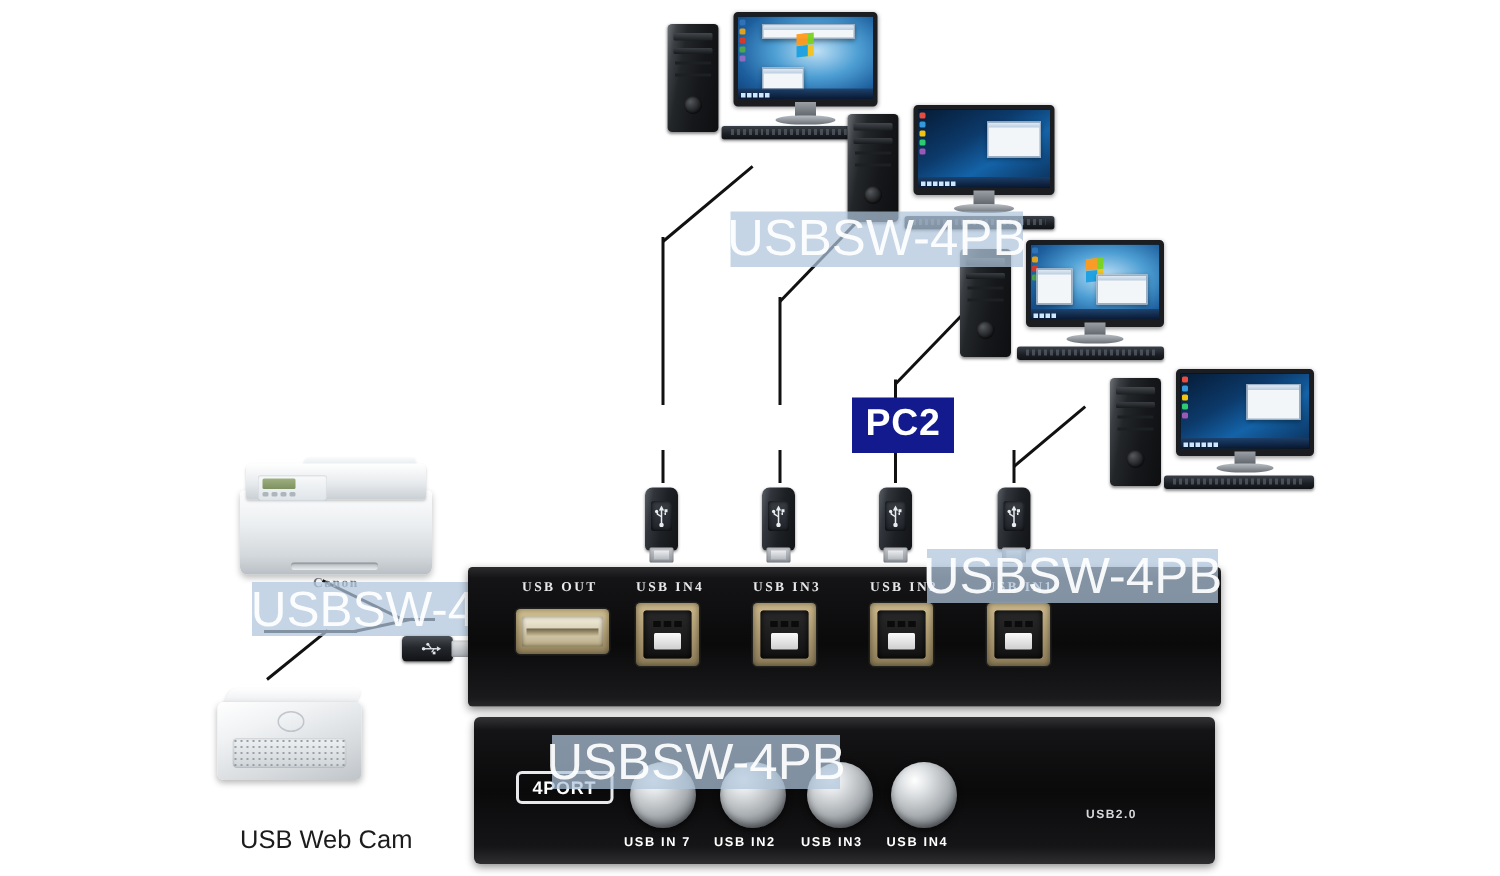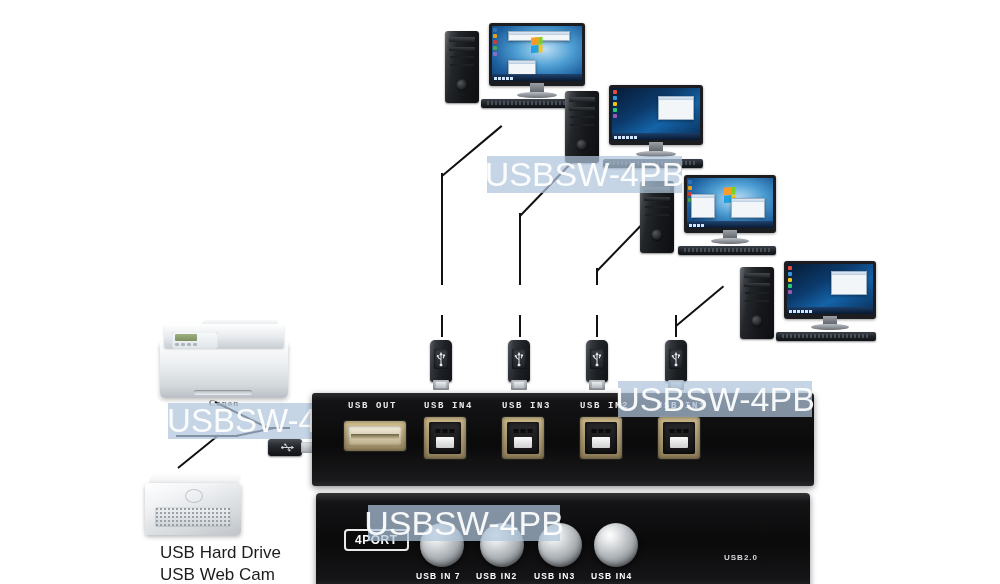--- a/index.html
+++ b/index.html
@@ -1,18 +1,18 @@
 <!DOCTYPE html>
 <html><head>
 <meta charset="utf-8">
 <style>
   html,body{margin:0;padding:0;background:#fff;}
   body{width:1000px;height:584px;position:relative;overflow:hidden;
        font-family:"Liberation Sans",sans-serif;}
-  .stage{position:absolute;inset:0;margin-top:15px;}
+  .stage{position:absolute;inset:0;}
 
   
   .pcset{position:absolute;}
   .tower{position:absolute;left:0;top:0;width:34px;height:72px;border-radius:3px;
     background:linear-gradient(100deg,#6e7276 0%,#3c4044 14%,#232629 30%,#15171a 60%,#0d0f11 100%);
     box-shadow:0 1px 2px rgba(0,0,0,.45);overflow:hidden;}
   .tower:before{content:"";position:absolute;left:4px;top:6px;right:4px;height:5px;
     background:linear-gradient(180deg,#44484c,#1b1e21);border-radius:1px;}
   .tower:after{content:"";position:absolute;left:4px;top:16px;right:4px;height:4px;
     background:linear-gradient(180deg,#3a3e42,#17191c);border-radius:1px;
@@ -99,21 +99,21 @@
 
   
   .devtop{position:absolute;background:
       linear-gradient(180deg,#2b2b2d 0%,#141416 8%,#0a0a0b 55%,#1a1a1c 94%,#28282a 100%);
     border-radius:3px;box-shadow:0 2px 6px rgba(0,0,0,.45);}
   .devbot{position:absolute;background:
       linear-gradient(180deg,#343436 0%,#141416 9%,#0a0a0b 50%,#151517 88%,#2e2e31 100%);
     border-radius:4px;box-shadow:0 2px 6px rgba(0,0,0,.45);}
 
   .portlabel{position:absolute;color:#e8e8ea;font-size:9px;font-weight:700;
-    letter-spacing:1.6px;font-family:Liberation Mono, monospace;white-space:nowrap;}
+    letter-spacing:1.6px;font-family:Liberation Serif, serif;white-space:nowrap;}
   .portB{position:absolute;width:42px;height:42px;border-radius:3px;
     background:linear-gradient(180deg,#cdb98b,#8d7c58);
     box-shadow:0 0 0 1px #20211f, inset 0 0 4px rgba(0,0,0,.5);}
   .portB .inner{position:absolute;left:5px;top:5px;right:5px;bottom:5px;border-radius:2px;
     background:linear-gradient(180deg,#2a2a2c,#121213);box-shadow:inset 0 0 4px #000;}
   .portB .inner:before{content:"";position:absolute;left:50%;top:7px;transform:translateX(-50%);
     width:5px;height:4px;background:#0b0b0c;box-shadow:7px 0 0 #0b0b0c,-7px 0 0 #0b0b0c;}
   .portB .inner:after{content:"";position:absolute;left:50%;bottom:6px;transform:translateX(-50%);
     width:18px;height:11px;background:linear-gradient(180deg,#fafafa,#cfcfcf);border-radius:1px;}
   .portA{position:absolute;width:62px;height:30px;border-radius:3px;
@@ -339,20 +339,23 @@
       <div class="stand" style="top:55px;width:14px;height:9px;"></div>
       <div class="base" style="top:63px;width:38px;height:6px;"></div>
     </div>
     <div class="kbd" style="left:36px;top:71px;width:100px;"></div>
   </div>
 
   <div class="wm" style="left:487px;top:141px;width:195px;height:37px;">
     <span>USBSW-4PB</span>
   </div>
 
+  <div class="pcbadge" style="left:568px;top:265px;">
+    <span>PC2</span>
+  </div>
 
   <div class="usbb" style="left:430px;top:325px;">
     <div class="body">
         <div class="face">
       <svg class="trident" viewBox="0 0 22 30">
         <g fill="#e9ecef">
           <circle cx="11" cy="27" r="3"></circle>
           <rect x="10" y="7" width="2" height="19"></rect>
           <polygon points="11,1 7.5,7.5 14.5,7.5"></polygon>
           <path d="M11 17 L4.5 13 L4.5 10 L6.5 10 L6.5 12 L11 15 Z"></path>
@@ -442,23 +445,20 @@
     </div>
   </div>
 
   <div class="hdd" style="left:145px;top:468px;">
     <div class="top"></div>
     <div class="box">
       <div class="gl"></div>
       <div class="grille"></div>
     </div>
   </div>
-  <div class="tlabel sm" style="left:160px;top:528px;">
-    <span>USB Hard Drive</span>
-  </div>
   <div class="tlabel sm" style="left:160px;top:550px;">
     <span>USB Web Cam</span>
   </div>
 
   <div class="wm w2" style="left:168px;top:388px;width:192px;height:36px;">
     <span>USBSW-4PB</span>
   </div>
 
   <div class="usba" style="left:268px;top:424px;">
     <div class="shell">

